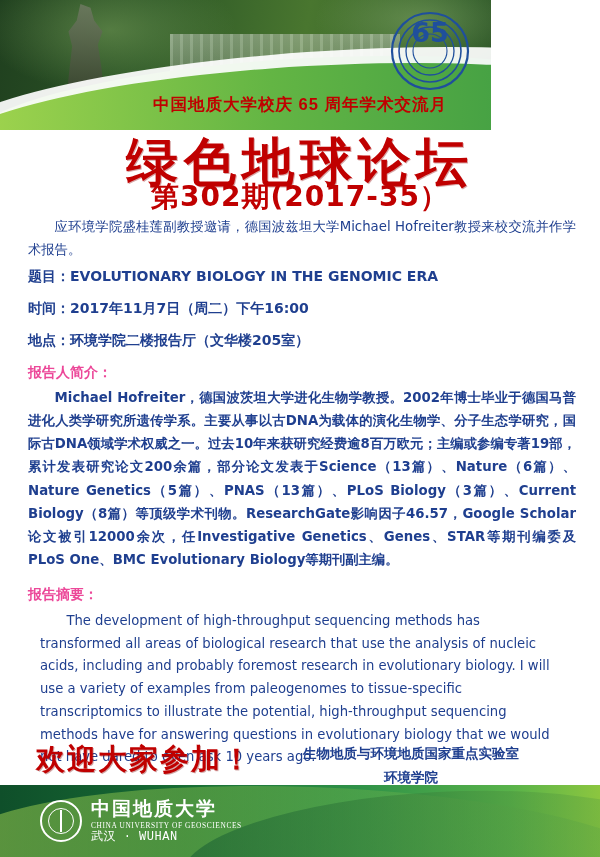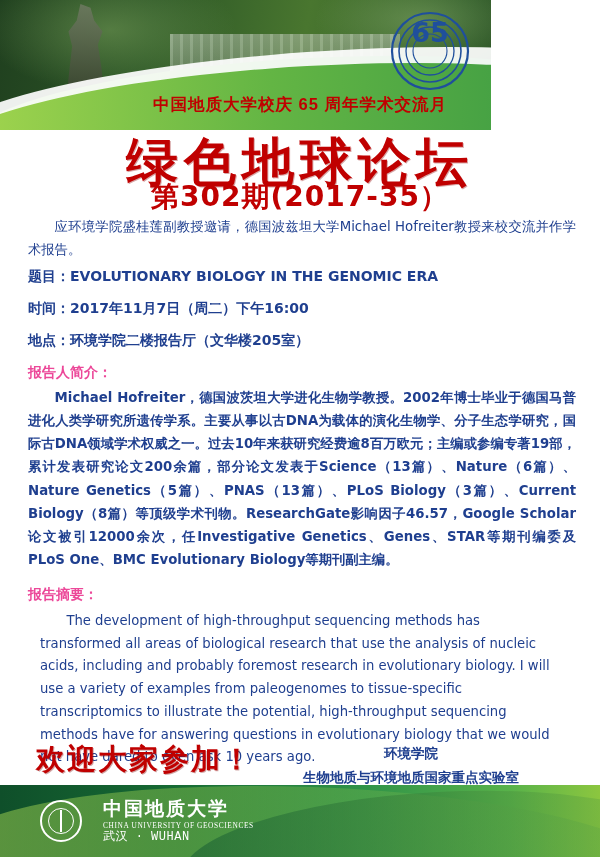--- a/index.html
+++ b/index.html
@@ -243,21 +243,21 @@
     width: 520px; height: 120px;
     background: linear-gradient(90deg, rgba(20,90,50,.55), rgba(120,190,70,.35));
     border-radius: 50% 50% 0 0 / 60% 60% 0 0;
     transform: rotate(-3deg);
   }
   .univ-logo {
     position: absolute;
     left: 40px; top: 12px;
     display: flex;
     align-items: center;
-    gap: 21px;
+    gap: 9px;
   }
   .univ-seal {
     width: 38px; height: 38px;
     border-radius: 50%;
     border: 2px solid #ffffff;
     position: relative;
     flex: none;
   }
   .univ-seal:before {
     content: "";
@@ -343,22 +343,22 @@
     <div class="bio-text">Michael Hofreiter，德国波茨坦大学进化生物学教授。2002年博士毕业于德国马普进化人类学研究所遗传学系。主要从事以古DNA为载体的演化生物学、分子生态学研究，国际古DNA领域学术权威之一。过去10年来获研究经费逾8百万欧元；主编或参编专著19部，累计发表研究论文200余篇，部分论文发表于Science（13篇）、Nature（6篇）、Nature Genetics（5篇）、PNAS（13篇）、PLoS Biology（3篇）、Current Biology（8篇）等顶级学术刊物。ResearchGate影响因子46.57，Google Scholar论文被引12000余次，任Investigative Genetics、Genes、STAR等期刊编委及PLoS One、BMC Evolutionary Biology等期刊副主编。</div>
 
     <div class="section-head head-abs">报告摘要：</div>
 
     <div class="abs-text">The development of high-throughput sequencing methods has transformed all areas of biological research that use the analysis of nucleic acids, including and probably foremost research in evolutionary biology. I will use a variety of examples from paleogenomes to tissue-specific transcriptomics to illustrate the potential, high-throughput sequencing methods have for answering questions in evolutionary biology that we would not have dared to even ask 10 years ago.</div>
   </div>
 
   <div class="welcome">欢迎大家参加！</div>
 
   <div class="signature">
+    <div>生物地质与环境地质国家重点实验室</div>
     <div>环境学院</div>
-    <div>生物地质与环境地质国家重点实验室</div>
     <div>2017年11月3日</div>
   </div>
 
   <div class="bottom-banner">
     <div class="bb-swoosh1"></div>
     <div class="bb-swoosh2"></div>
 
     <div class="univ-logo">
       <div class="univ-seal"></div>
       <div class="univ-names">

